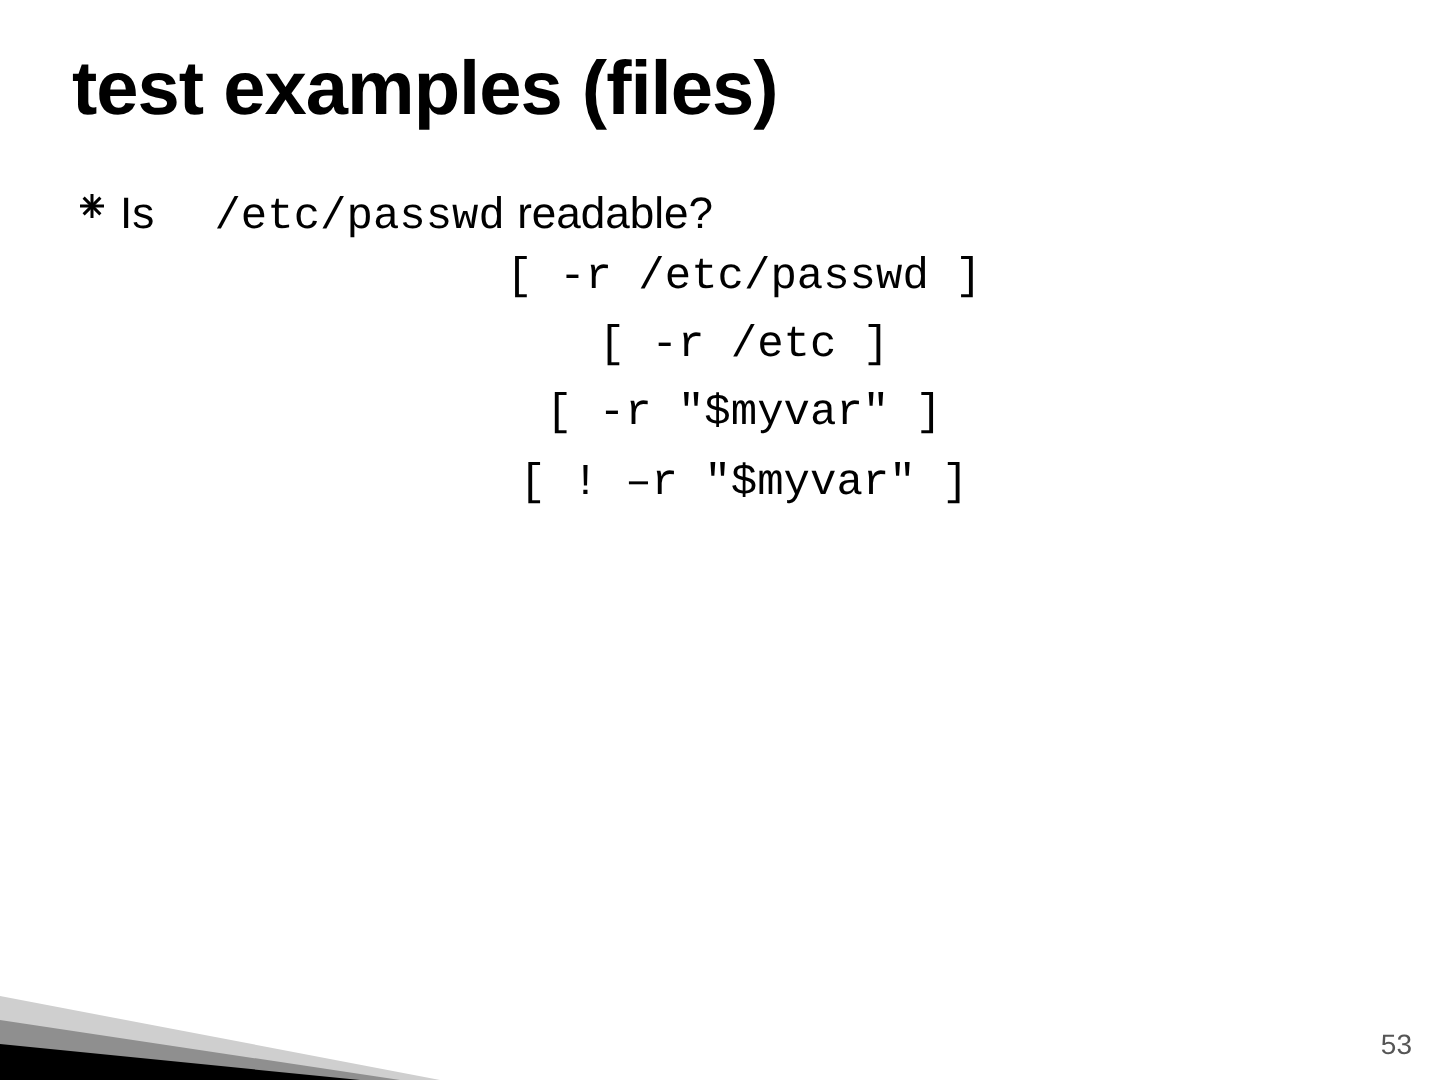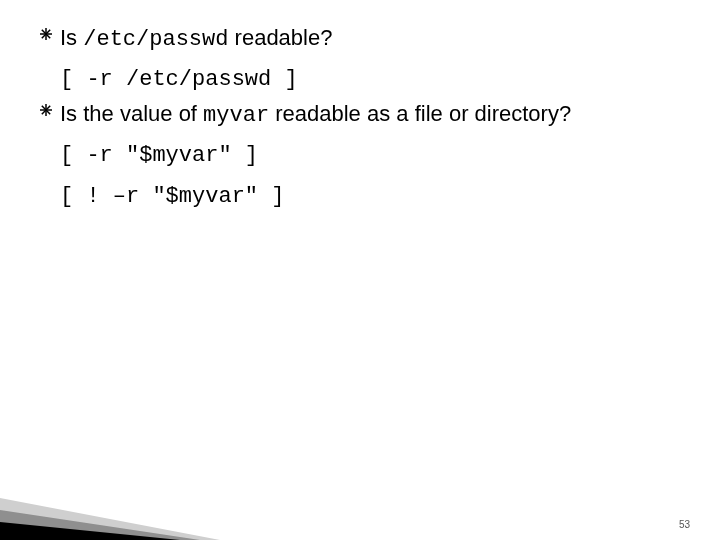--- a/index.html
+++ b/index.html
@@ -3,57 +3,48 @@
 <meta charset="utf-8">
 <style>
   * { margin: 0; padding: 0; box-sizing: border-box; }
   html, body { width: 720px; height: 540px; background: #fff; font-family: Verdana, Geneva, sans-serif; overflow: hidden; }
   .slide { position: relative; width: 720px; height: 540px; padding: 24px 36px 0 36px; }
   .title { font-size: 38px; font-weight: 700; color: #000; letter-spacing: -0.5px; margin-bottom: 26px; }
   .body { font-size: 22px; line-height: 1.28; color: #000; padding-left: 24px; }
   .item { position: relative; margin-bottom: 2px; }
   .bullet { position: absolute; left: -20px; top: 4px; width: 12px; height: 12px; }
   .bullet svg { display: block; }
-  .mono { font-family: "Courier New", Courier, monospace; }
-  .code-line { margin: 12px 0 6px 0; font-family: "Courier New", Courier, monospace; font-size: 22px; }
-  .pagenum { position: absolute; right: 30px; bottom: 10px; font-size: 10px; color: #555; }
+  .mono { font-family: "Courier New", Courier, monospace; margin-left: 24px; }
+  .code-line { text-align: center; margin: 2px 0 6px 0; font-family: "Courier New", Courier, monospace; font-size: 22px; }
+  .pagenum { position: absolute; right: 14px; bottom: 10px; font-size: 14px; color: #555; }
   .swoosh { position: absolute; left: 0; bottom: 0; width: 260px; height: 80px; pointer-events: none; }
 </style>
 </head>
 <body>
 
 <div class="slide">
+  <h1 class="title">test examples (files)</h1>
 
   <div class="body">
 
     <div class="item">
       <span class="bullet">
         <svg viewBox="0 0 12 12" width="12" height="12">
             <line x1="6" y1="0" x2="6" y2="12" stroke="#000" stroke-width="1.5"></line>
             <line x1="0" y1="6" x2="12" y2="6" stroke="#000" stroke-width="1.5"></line>
             <line x1="1.8" y1="1.8" x2="10.2" y2="10.2" stroke="#000" stroke-width="1.5"></line>
             <line x1="10.2" y1="1.8" x2="1.8" y2="10.2" stroke="#000" stroke-width="1.5"></line>
           </svg>
       </span>
       <span>Is </span><span class="mono">/etc/passwd</span><span> readable?</span>
     </div>
     <div class="code-line">[ -r /etc/passwd ]</div>
 
+    <div class="code-line">[ -r /etc ]</div>
 
-    <div class="item">
-      <span class="bullet">
-        <svg viewBox="0 0 12 12" width="12" height="12">
-            <line x1="6" y1="0" x2="6" y2="12" stroke="#000" stroke-width="1.5"></line>
-            <line x1="0" y1="6" x2="12" y2="6" stroke="#000" stroke-width="1.5"></line>
-            <line x1="1.8" y1="1.8" x2="10.2" y2="10.2" stroke="#000" stroke-width="1.5"></line>
-            <line x1="10.2" y1="1.8" x2="1.8" y2="10.2" stroke="#000" stroke-width="1.5"></line>
-          </svg>
-      </span>
-      <span>Is the value of </span><span class="mono">myvar</span><span> readable as a file or directory?</span>
-    </div>
     <div class="code-line">[ -r "$myvar" ]</div>
 
     <div class="code-line">[ ! –r "$myvar" ]</div>
 
   </div>
 
   <div class="pagenum">53</div>
 
   <svg class="swoosh" viewBox="0 0 260 80" preserveAspectRatio="none">
     <polygon points="0,80 0,38 220,80" fill="#cfcfcf"></polygon>

